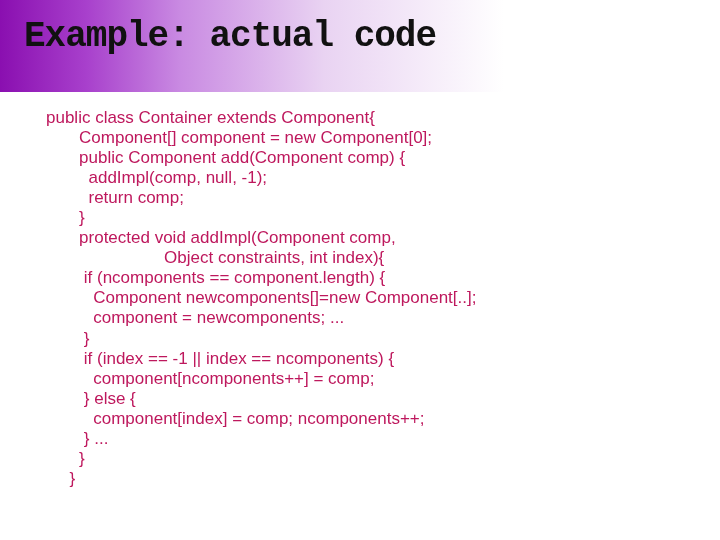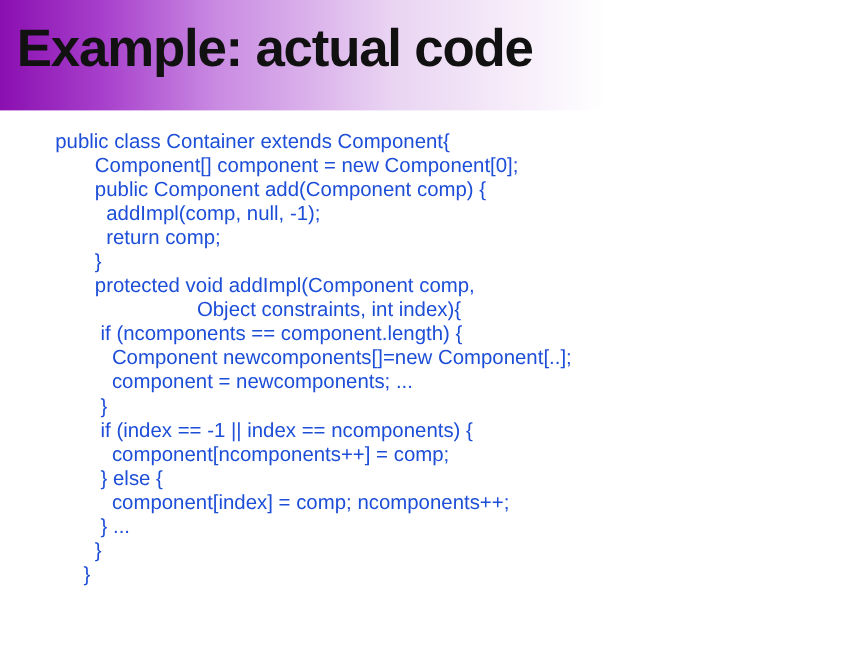--- a/index.html
+++ b/index.html
@@ -27,36 +27,37 @@
       #8a0fb0 0%,
       #a840cc 12%,
       #c98ae2 25%,
       #e9d3f2 45%,
       #ffffff 70%,
       #ffffff 100%);
   }
   .title-text {
     position: absolute;
     top: 16px;
-    left: 14px;
-    font-size: 44px;
+    left: 24px;
+    font-size: 36px;
     font-weight: 700;
     color: #111;
     letter-spacing: -1px;
     white-space: nowrap;
+    font-family: Liberation Mono, monospace;
   }
   .body-area {
     position: absolute;
     top: 108px;
     left: 46px;
     right: 40px;
     font-family: "Verdana", "Tahoma", Arial, sans-serif;
     font-size: 17px;
     line-height: 1.18;
-    color: #1d4ed8;
+    color: #be185d;
     white-space: pre;
   }
 </style>
 </head>
 <body>
 <div class="slide">
 
   <div class="title-bar">
     <div class="title-text">Example: actual code</div>
   </div>

